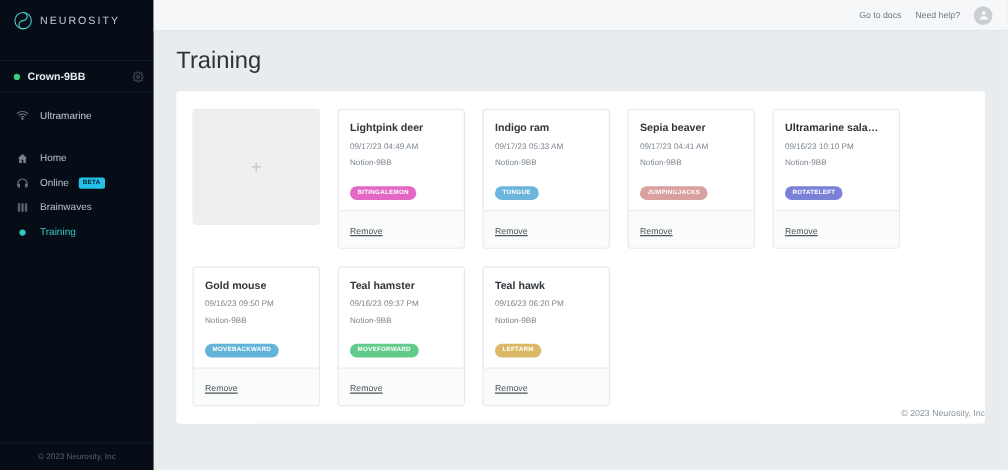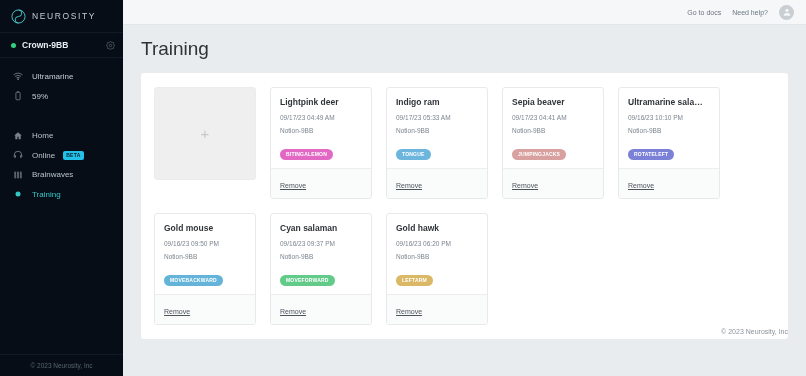--- a/index.html
+++ b/index.html
@@ -29,34 +29,35 @@
     color: #c3ccd6; font-size: 8.5px; letter-spacing: 1.6px;
     font-weight: 400;
   }
   .device-row {
     display: flex; align-items: center;
     padding: 0 8px 0 11px;
     height: 26px;
     border-top: 1px solid #101b27;
     border-bottom: 1px solid #101b27;
     gap: 6px;
+    margin-top: 16px;
   }
   .dot-green { width: 5px; height: 5px; border-radius: 50%; background: #35d07f; flex:none; }
   .device-name { color: #e8edf2; font-size: 8.5px; font-weight: 700; flex: 1; }
   .gear { opacity: .55; display:flex; }
   .status-list { padding: 8px 0 4px 0; }
   .status-row {
     display: flex; align-items: center; gap: 8px;
     height: 20px; padding-left: 12px;
   }
   .status-row .ico { width: 12px; display:flex; justify-content:center; opacity:.75; }
   .status-row .txt { color: #c2ccd6; font-size: 8px; }
   .nav { margin-top: 16px; }
   .nav-item {
-    display: flex; align-items: center; gap: 8px;
+    display: flex; align-items: flex-start; gap: 8px;
     height: 19.5px; padding-left: 12px;
     cursor: pointer;
   }
   .nav-item .ico { width: 12px; display:flex; justify-content:center; opacity:.62; }
   .nav-item .label { color: #b9c3cd; font-size: 8px; }
   .nav-item.active .label { color: #35c6c6; }
   .nav-item.active .ico { opacity: 1; }
   .beta {
     background: #23c0e8; color: #04202b;
     font-size: 5px; font-weight: 700; letter-spacing: .3px;
@@ -169,29 +170,20 @@
         <span class="ico">
           <svg viewBox="0 0 24 24" width="10" height="10" fill="none" stroke="#9aa5b0" stroke-width="2" stroke-linecap="round">
             <path d="M2 8.8a16 16 0 0 1 20 0"></path>
               <path d="M5.5 12.4a11 11 0 0 1 13 0"></path>
             <path d="M9 16a6 6 0 0 1 6 0"></path>
               <circle cx="12" cy="19.5" r="1" fill="#9aa5b0"></circle>
           </svg>
         </span>
         <span class="txt">Ultramarine</span>
       </div>
-      <div class="status-row">
-        <span class="ico">
-          <svg viewBox="0 0 24 24" width="10" height="10" fill="none" stroke="#9aa5b0" stroke-width="2">
-            <rect x="7" y="3" width="10" height="18" rx="2"></rect>
-              <path d="M10 1.5h4"></path>
-          </svg>
-        </span>
-        <span class="txt">59%</span>
-      </div>
     </div>
 
     <nav class="nav">
       <div class="nav-item">
         <span class="ico">
           <svg viewBox="0 0 24 24" width="10" height="10" fill="#c0cad4">
               <path d="M12 3 3 11h2.5v9h5v-6h3v6h5v-9H21z"></path>
             </svg>
         </span>
         <span class="label">Home</span>
@@ -306,33 +298,33 @@
             <div class="card-meta sub">Notion-9BB</div>
             <span class="tag" style="background: rgb(99, 180, 216);">MOVEBACKWARD</span>
           </div>
           <div class="card-foot">
             <span class="remove">Remove</span>
           </div>
         </div>
 
         <div class="card">
           <div class="card-body">
-            <div class="card-title">Cyan salaman</div>
+            <div class="card-title">Teal hamster</div>
             <div class="card-meta">09/16/23 09:37 PM</div>
             <div class="card-meta sub">Notion-9BB</div>
             <span class="tag" style="background: rgb(99, 203, 138);">MOVEFORWARD</span>
           </div>
           <div class="card-foot">
             <span class="remove">Remove</span>
           </div>
         </div>
 
         <div class="card">
           <div class="card-body">
-            <div class="card-title">Gold hawk</div>
+            <div class="card-title">Teal hawk</div>
             <div class="card-meta">09/16/23 06:20 PM</div>
             <div class="card-meta sub">Notion-9BB</div>
             <span class="tag" style="background: rgb(219, 184, 102);">LEFTARM</span>
           </div>
           <div class="card-foot">
             <span class="remove">Remove</span>
           </div>
         </div>
 
       </div>

